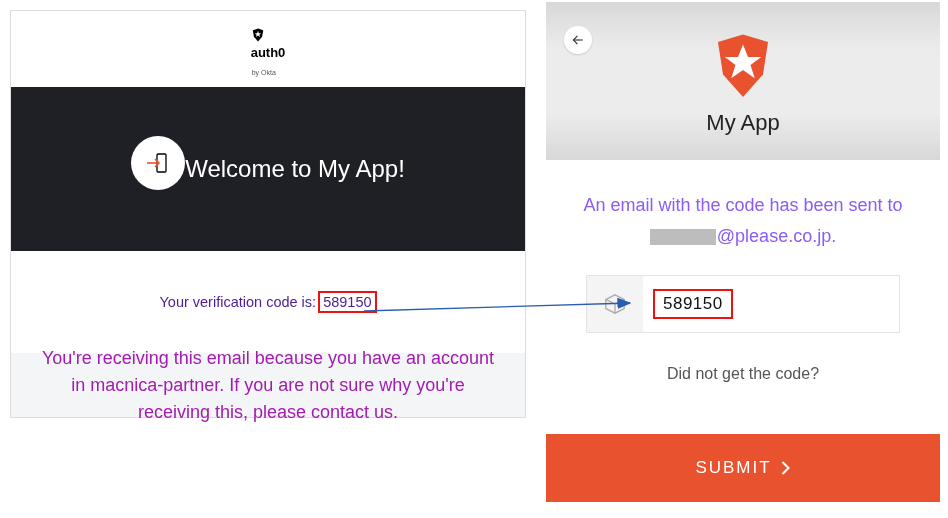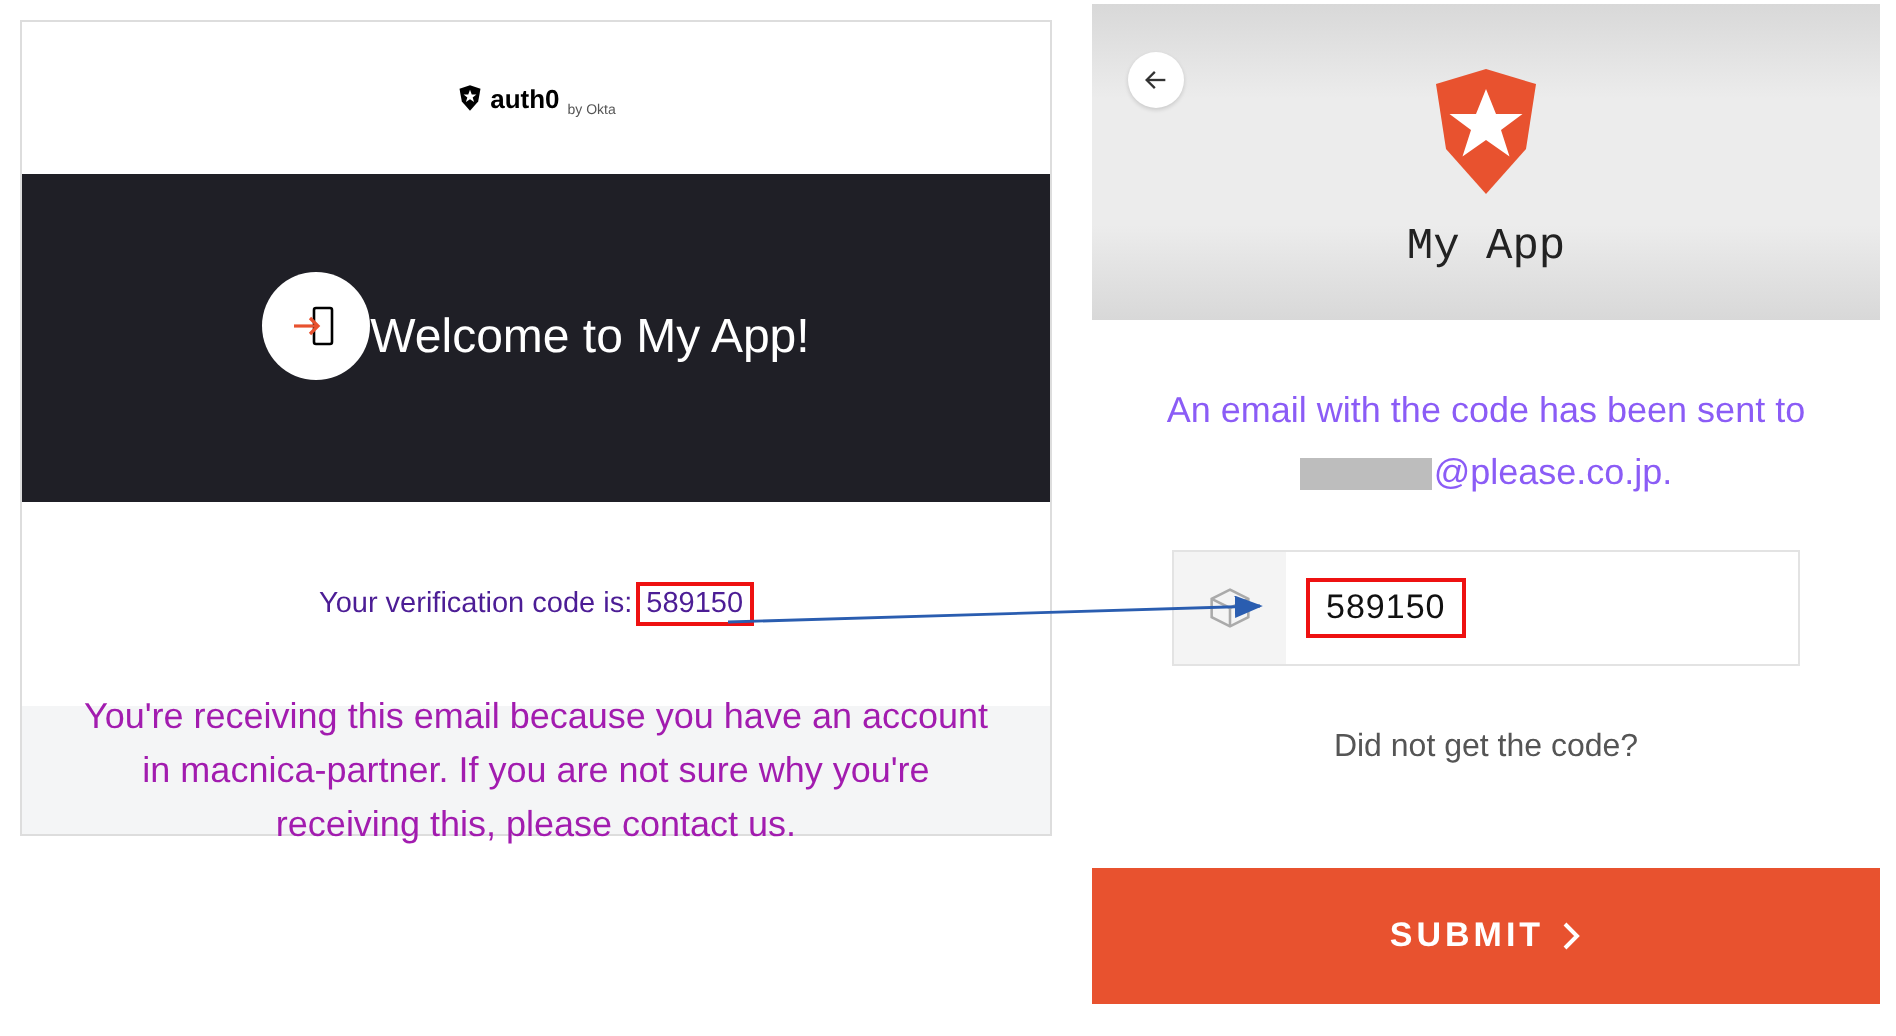--- a/index.html
+++ b/index.html
@@ -21,25 +21,25 @@
     background: #fff;
   }
   .email-header {
     height: 76px;
     display: flex;
     align-items: center;
     justify-content: center;
   }
   .auth0-logo {
     display: flex;
-    align-items: center;
     gap: 3px;
     font-size: 13px;
     font-weight: 700;
     color: #000;
+    flex-direction: column;
   }
   .auth0-logo .byline {
     font-size: 7px;
     font-weight: 400;
     color: #555;
     margin-left: 1px;
     position: relative;
     top: 6px;
   }
   .email-hero {
@@ -123,21 +123,20 @@
     font-size: 16px;
     box-shadow: 0 1px 2px rgba(0,0,0,0.15);
     cursor: pointer;
   }
   .app-header-logo { margin-top: 8px; }
   .app-title {
     font-size: 22px;
     color: #222;
     font-weight: 400;
     margin-top: 6px;
-    font-family: Liberation Mono, monospace;
   }
   .app-body {
     padding: 30px 20px 0 20px;
     text-align: center;
   }
   .sent-text {
     font-size: 18px;
     color: #8b5cf6;
     line-height: 1.7;
   }
@@ -193,21 +192,20 @@
     height: 68px;
     background: #e8522f;
     color: #fff;
     font-size: 17px;
     letter-spacing: 2px;
     display: flex;
     align-items: center;
     justify-content: center;
     gap: 8px;
     cursor: pointer;
-    font-weight: bold;
   }
 
   .arrow-svg {
     position: absolute;
     left: 362px;
     top: 293px;
     pointer-events: none;
   }
 </style>
 </head>

